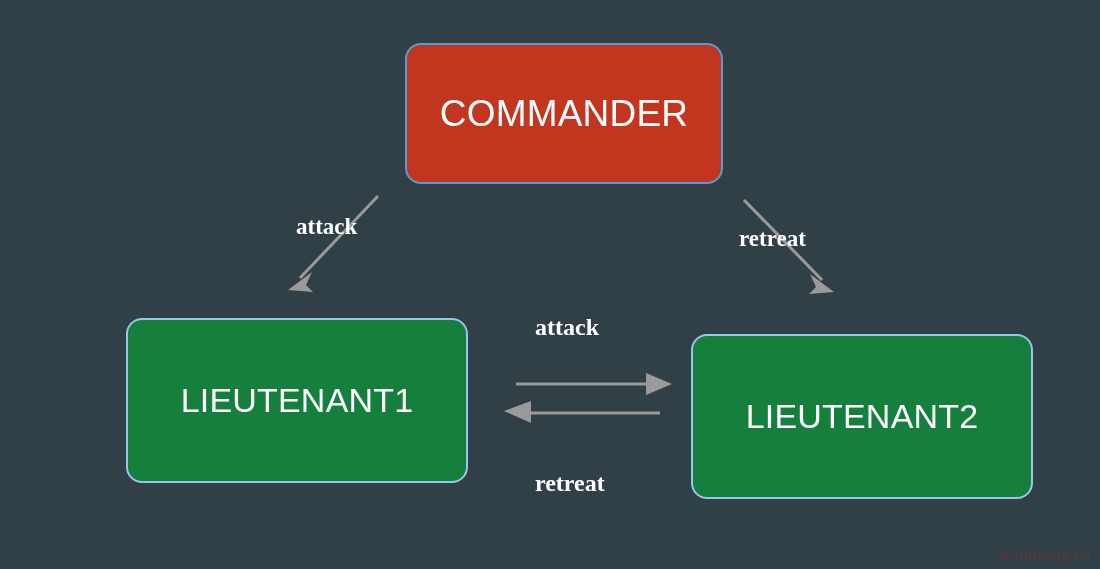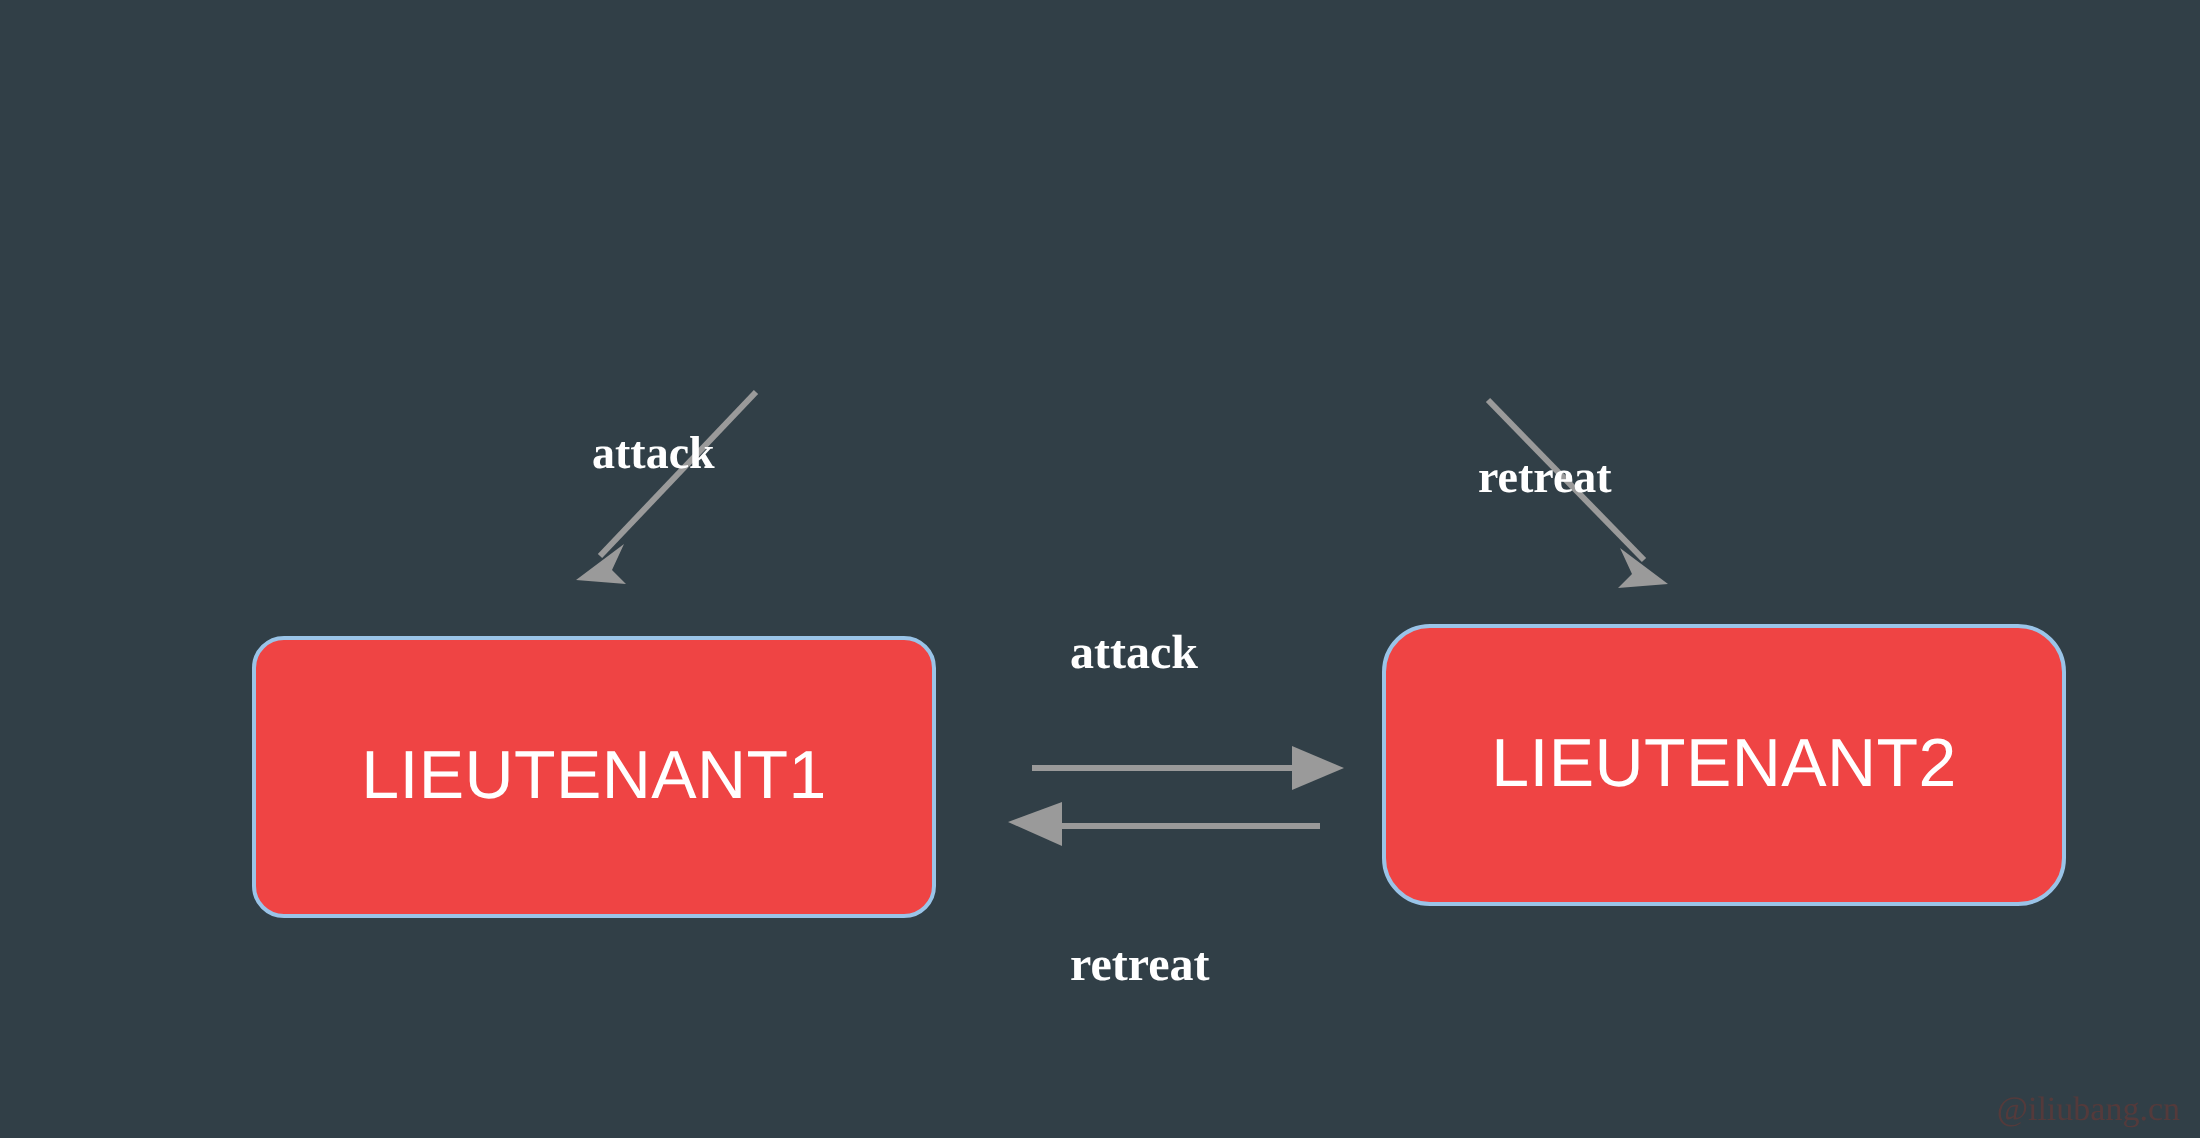--- a/index.html
+++ b/index.html
@@ -42,35 +42,34 @@
     top: 43px;
     width: 318px;
     height: 141px;
     background: #c2351f;
     border: 2px solid #5a9bd5;
     font-size: 37px;
   }
 
   .node-lieutenant {
     width: 342px;
-    height: 141px;
-    background: #ef4444;
+    height: 165px;
+    background: #15803d;
     border: 2px solid #9ac4e8;
     font-size: 34px;
   }
 
   .node-lt1 {
     left: 126px;
     top: 318px;
   }
 
   .node-lt2 {
     left: 691px;
-    top: 312px;
-    border-radius: 24px;
+    top: 334px;
   }
 
   
   #arrows {
     position: absolute;
     left: 0;
     top: 0;
     width: 1100px;
     height: 569px;
     pointer-events: none;
@@ -124,20 +123,23 @@
       <line x1="516" y1="384" x2="652" y2="384" stroke="#9a9a9a" stroke-width="3"></line>
       <polygon points="672,384 646,373 646,395" fill="#9a9a9a"></polygon>
     </g>
 
     <g>
       <line x1="660" y1="413" x2="525" y2="413" stroke="#9a9a9a" stroke-width="3"></line>
       <polygon points="504,411 531,401 531,423" fill="#9a9a9a"></polygon>
     </g>
   </svg>
 
+  <div class="node node-commander">
+    <span>COMMANDER</span>
+  </div>
 
   <div class="node node-lieutenant node-lt1">
     <span>LIEUTENANT1</span>
   </div>
 
   <div class="node node-lieutenant node-lt2">
     <span>LIEUTENANT2</span>
   </div>
 
   <div class="edge-label label-attack-left">attack</div>

